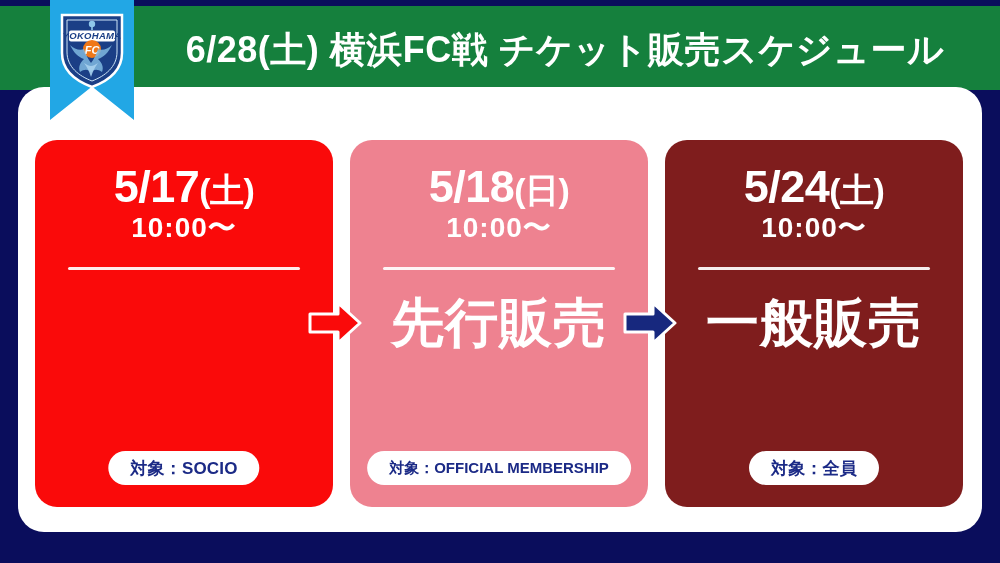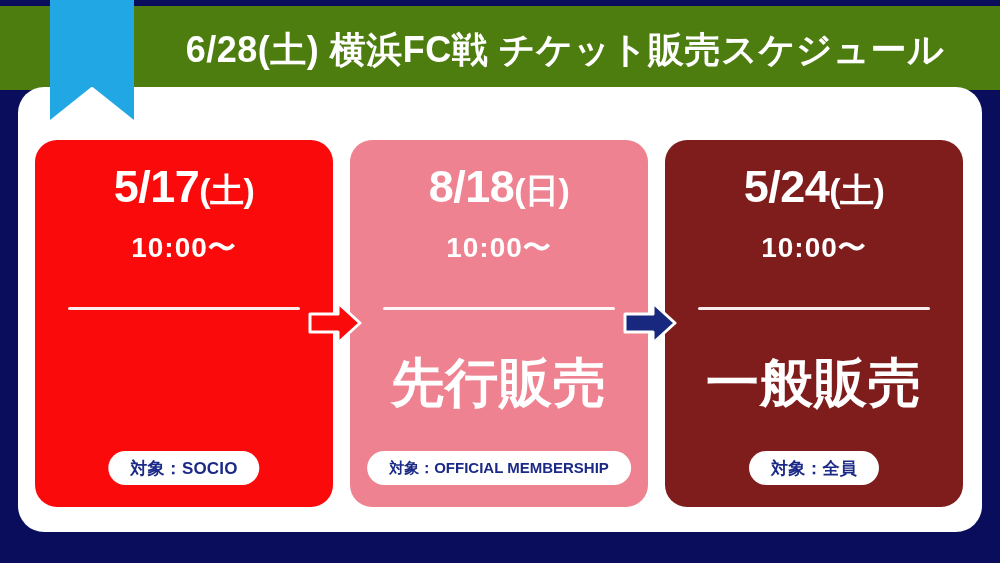--- a/index.html
+++ b/index.html
@@ -22,21 +22,21 @@
     overflow: hidden;
   }
 
   
   .header-bar {
     position: absolute;
     left: 0;
     top: 6px;
     width: 1000px;
     height: 84px;
-    background: #4d7c0f;
+    background: #15803d;
   }
   .header-title {
     position: absolute;
     left: 150px;
     top: 14px;
     width: 830px;
     height: 60px;
     display: flex;
     align-items: center;
     justify-content: center;
@@ -91,21 +91,20 @@
     position: absolute;
     top: 53px;
     width: 298px;
     height: 367px;
     border-radius: 22px;
     display: flex;
     flex-direction: column;
     align-items: center;
     box-sizing: border-box;
     padding-top: 22px;
-    gap: 20px;
   }
   .card.c0 { left: 17px;  background: #FA0A0A; }
   .card.c1 { left: 332px; background: #EE8290; }
   .card.c2 { left: 647px; background: #7f1d1d; }
 
   .card-date {
     color: #ffffff;
     font-size: 45px;
     font-weight: bold;
     line-height: 1.12;
@@ -181,37 +180,53 @@
 
 <div id="stage">
 
   <div class="header-bar">
     <div class="header-title">6/28(土) 横浜FC戦 チケット販売スケジュール</div>
   </div>
 
   <div class="panel"></div>
 
   <div class="ribbon"></div>
+  <div class="crest">
+    <svg viewBox="0 0 68 80" width="68" height="80">
+      <path d="M4 6 L64 6 L64 44 C64 62 50 72 34 78 C18 72 4 62 4 44 Z" fill="#1b3f86" stroke="#ffffff" stroke-width="2.5"></path>
+      <path d="M9 11 L59 11 L59 43 C59 58 47 67 34 72 C21 67 9 58 9 43 Z" fill="#1b3f86" stroke="#cfe6f7" stroke-width="1"></path>
+      <circle cx="34" cy="15" r="3.2" fill="#8fc7ea"></circle>
+      <rect x="33.2" y="16" width="1.6" height="5" fill="#8fc7ea"></rect>
+      <rect x="11" y="21.5" width="46" height="11" rx="2" fill="#ffffff"></rect>
+      <text x="34" y="30.3" text-anchor="middle" font-family="'Liberation Sans', sans-serif" font-size="9.5" font-weight="bold" font-style="italic" fill="#1b3f86" letter-spacing="0.3">YOKOHAMA</text>
+      <circle cx="34" cy="40" r="9" fill="#F07818"></circle>
+      <text x="34" y="44.5" text-anchor="middle" font-family="'Liberation Sans', sans-serif" font-size="11" font-weight="bold" font-style="italic" fill="#ffffff">FC</text>
+      <path d="M12 36 C16 44 20 48 26 50 C22 54 20 58 22 63 C26 60 30 60 33 63
+               C36 60 40 60 44 63 C46 58 44 54 40 50 C46 48 50 44 54 36
+               C50 40 44 42 40 40 C38 46 36 50 33 54 C30 50 28 46 26 40 C22 42 16 40 12 36 Z" fill="#7fb9e0" opacity="0.85"></path>
+      <path d="M26 54 C29 58 31 62 33 68 C35 62 37 58 40 54 C37 56 35 57 33 57 C31 57 29 56 26 54 Z" fill="#a7d2ee" opacity="0.9"></path>
+    </svg>
+  </div>
 
   <div class="cards">
 
     <div class="card c0">
       <div class="card-date">
         <span>5/17</span><span class="dow">(土)</span>
       </div>
       <div class="card-time">10:00〜</div>
       <div class="divider"></div>
       <div class="badge">
         <span class="badge-text">対象：SOCIO</span>
       </div>
     </div>
 
     <div class="card c1">
       <div class="card-date">
-        <span>8/18</span><span class="dow">(日)</span>
+        <span>5/18</span><span class="dow">(日)</span>
       </div>
       <div class="card-time">10:00〜</div>
       <div class="divider"></div>
       <div class="card-label">先行販売</div>
       <div class="badge">
         <span class="badge-text">対象：OFFICIAL MEMBERSHIP</span>
       </div>
     </div>
 
     <div class="card c2">

